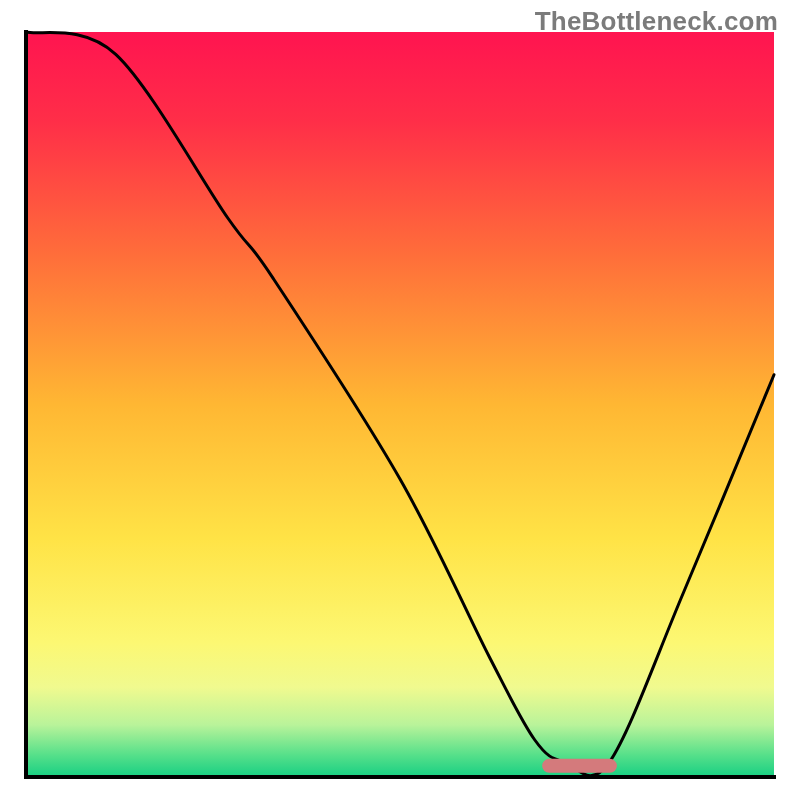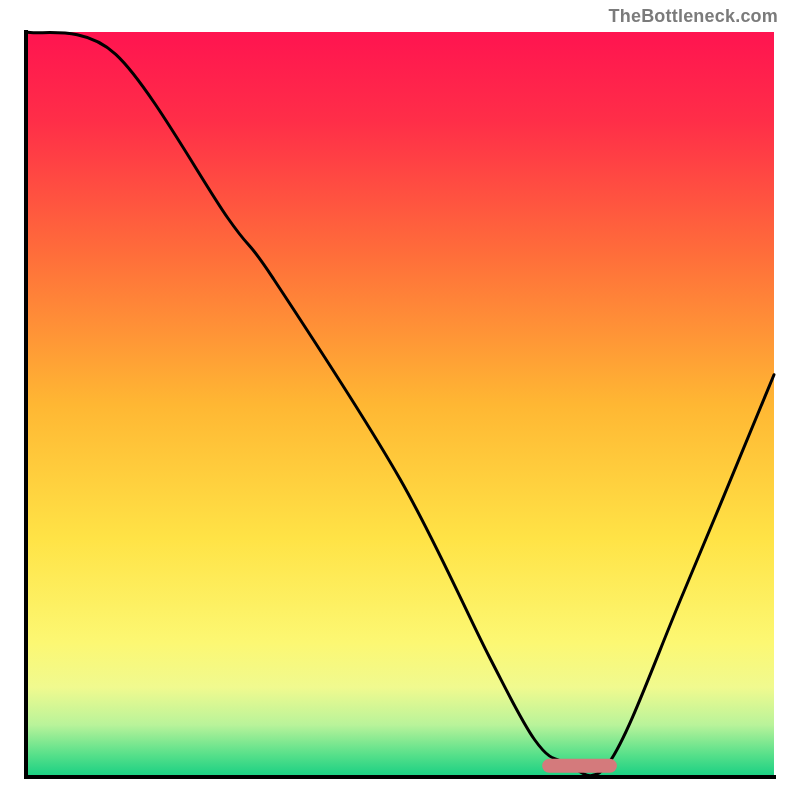--- a/index.html
+++ b/index.html
@@ -13,21 +13,21 @@
   .frame {
     position: relative;
     width: 800px;
     height: 800px;
   }
   .watermark {
     position: absolute;
     top: 6px;
     right: 22px;
     font-family: Arial, Helvetica, sans-serif;
-    font-size: 18px;
+    font-size: 26px;
     font-weight: 600;
     color: #7b7b7b;
     letter-spacing: 0.2px;
   }
   svg {
     display: block;
   }
 </style>
 </head>
 <body>

